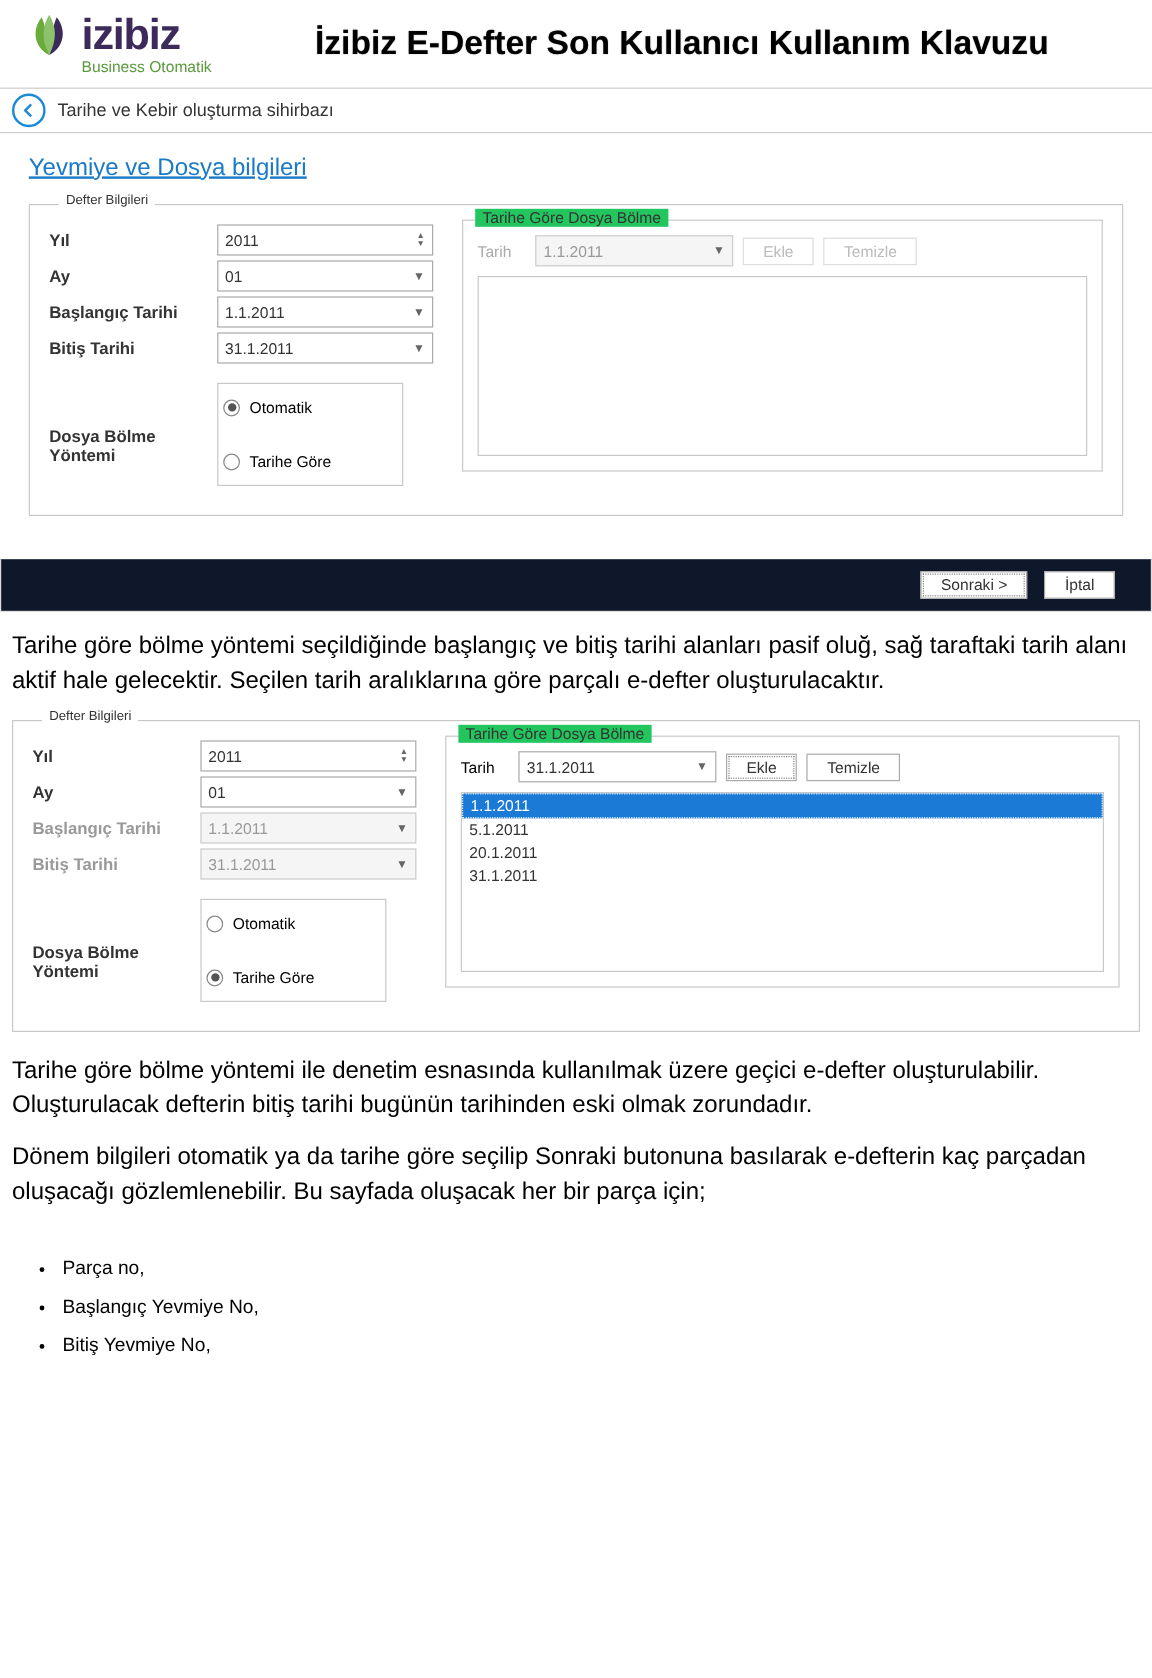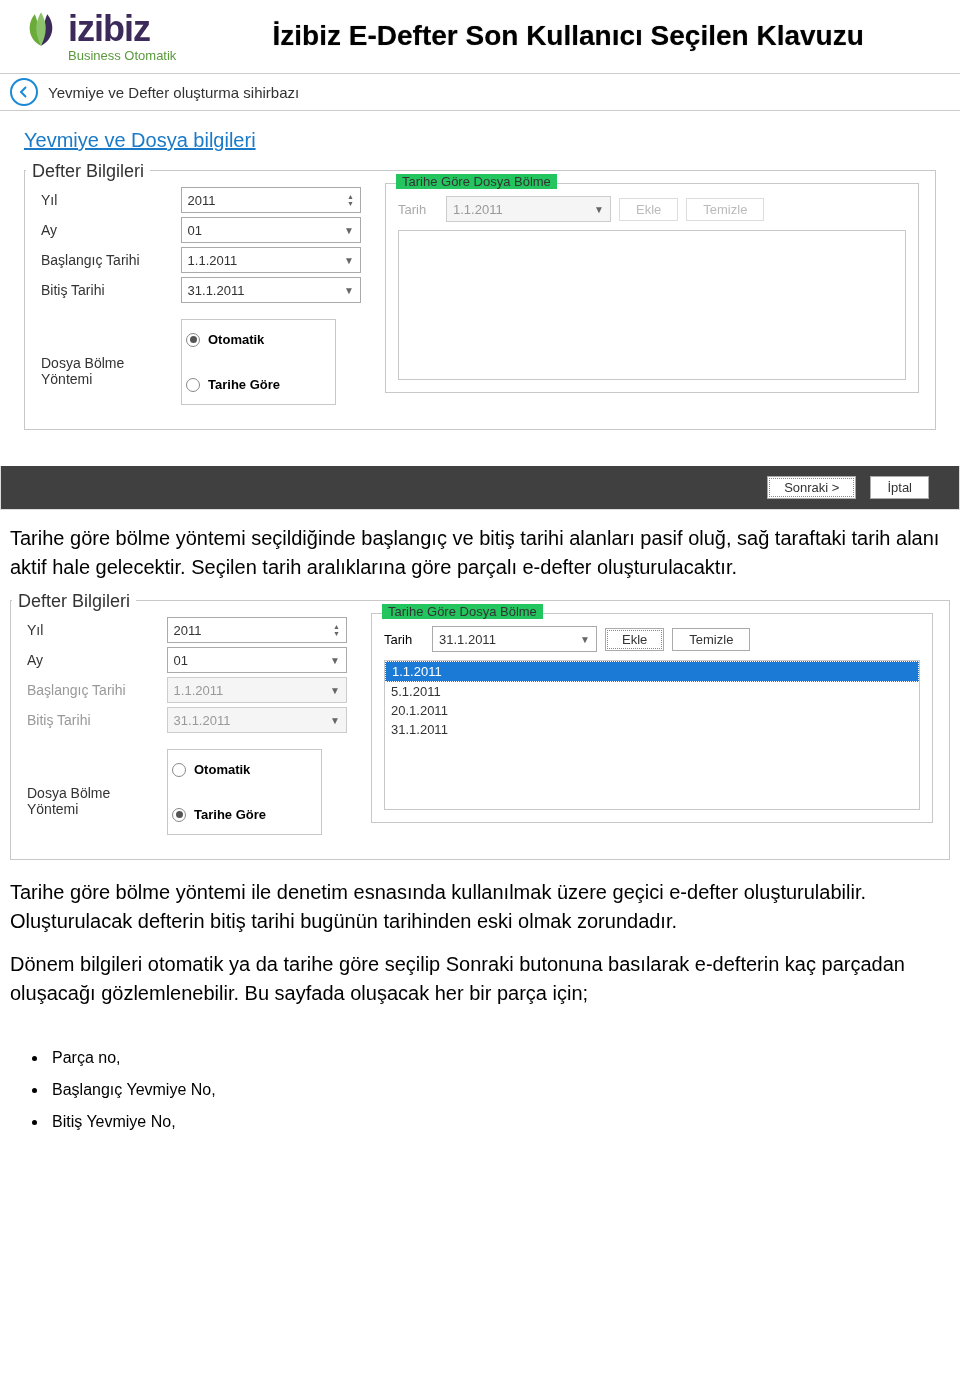--- a/index.html
+++ b/index.html
@@ -87,36 +87,37 @@
   }
   .fieldset {
     border: 1px solid #c8c8c8;
     padding: 12px 16px 20px 16px;
     position: relative;
     background: #fff;
   }
   .fieldset-legend {
     position: absolute;
     top: -10px;
-    left: 1px;
+    left: 24px;
     background: #fff;
     padding: 0 6px;
-    font-size: 18px;
+    font-size: 11px;
     color: #333;
   }
   .form-row {
     display: flex;
     align-items: center;
     gap: 10px;
     margin: 4px 0;
   }
   .form-label {
     width: 130px;
     font-size: 14px;
     color: #333;
+    font-weight: bold;
   }
   .form-label.disabled { color: #999; }
   .form-input {
     width: 181px;
     height: 26px;
     border: 1px solid #aaa;
     background: #fff;
     padding: 2px 6px;
     font-size: 13px;
     display: flex;
@@ -210,21 +211,20 @@
     gap: 30px;
     padding: 12px 4px;
     border: 1px solid #c8c8c8;
     width: 155px;
   }
   .radio-row {
     display: flex;
     align-items: center;
     gap: 8px;
     font-size: 13px;
-    font-weight: bold;
   }
   .radio {
     width: 14px; height: 14px;
     border: 1px solid #888;
     border-radius: 50%;
     display: flex; align-items: center; justify-content: center;
   }
   .radio.checked::after {
     content: "";
     width: 7px; height: 7px;
@@ -233,21 +233,21 @@
   }
   .spacer-row { height: 8px; }
   .wizard-footer {
     display: flex;
     justify-content: flex-end;
     gap: 14px;
     padding: 10px 30px 10px 10px;
     border: 1px solid #ddd;
     border-top: none;
     margin: 30px 0 0 0;
-    background: #404040;
+    background: #0f172a;
   }
   .body-text {
     font-size: 20px;
     line-height: 1.45;
     padding: 14px 10px;
     color: #000;
   }
   .bullets {
     padding: 4px 10px 20px 48px;
     font-size: 16px;
@@ -263,30 +263,30 @@
     <div class="logo-top">
       <svg class="logo-leaf" viewBox="0 0 40 40">
         <path d="M20 36 C8 30 6 16 14 6 C18 14 18 26 20 36 Z" fill="#6aab3a"></path>
         <path d="M20 36 C32 30 34 16 26 6 C22 14 22 26 20 36 Z" fill="#3b2a5a"></path>
         <path d="M20 36 C14 24 14 14 20 4 C26 14 26 24 20 36 Z" fill="#8cc26b"></path>
       </svg>
       <span class="logo-text">izibiz</span>
     </div>
     <span class="logo-sub">Business Otomatik</span>
   </div>
-  <div class="doc-title">İzibiz E-Defter Son Kullanıcı Seçilen Klavuzu</div>
+  <div class="doc-title">İzibiz E-Defter Son Kullanıcı Kullanım Klavuzu</div>
 </div>
 
 <div class="wizard-bar">
   <div class="back-icon">
     <svg width="16" height="16" viewBox="0 0 16 16">
         <path d="M10 3 L5 8 L10 13" stroke="#1a8ad6" stroke-width="2" fill="none"></path>
       </svg>
   </div>
-  <span class="wizard-title">Yevmiye ve Defter oluşturma sihirbazı</span>
+  <span class="wizard-title">Tarihe ve Kebir oluşturma sihirbazı</span>
 </div>
 
 <div class="wizard-body">
   <div class="section-title">Yevmiye ve Dosya bilgileri</div>
 
   <div class="fieldset">
     <span class="fieldset-legend">Defter Bilgileri</span>
     <div class="two-col">
       <div class="col-left">
         <div class="form-row">

